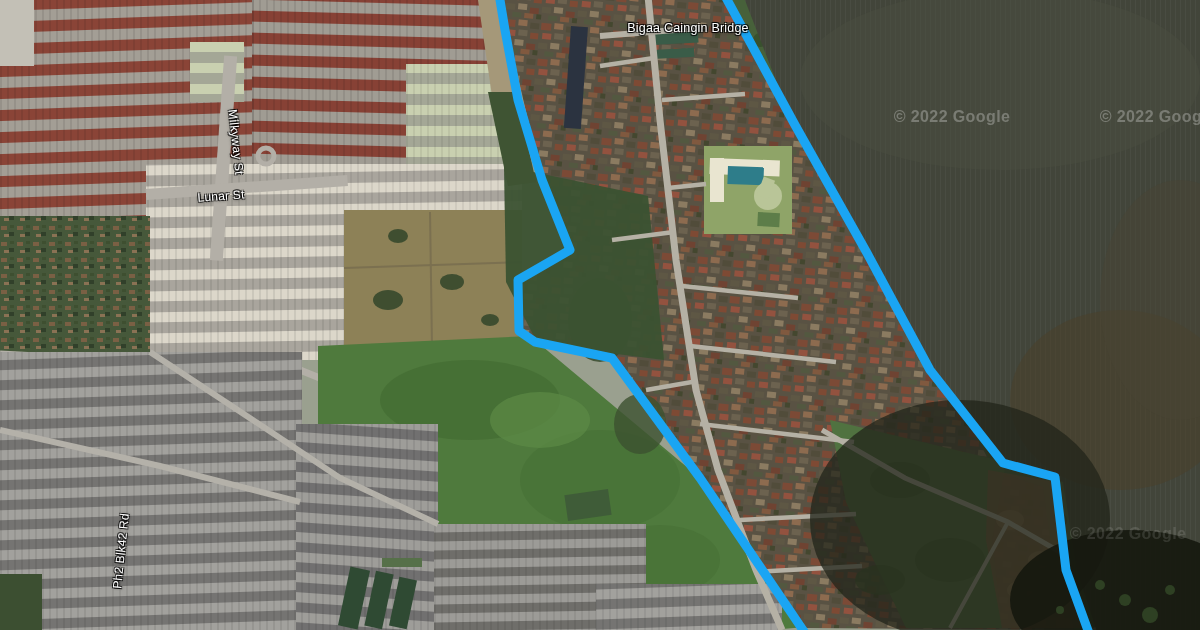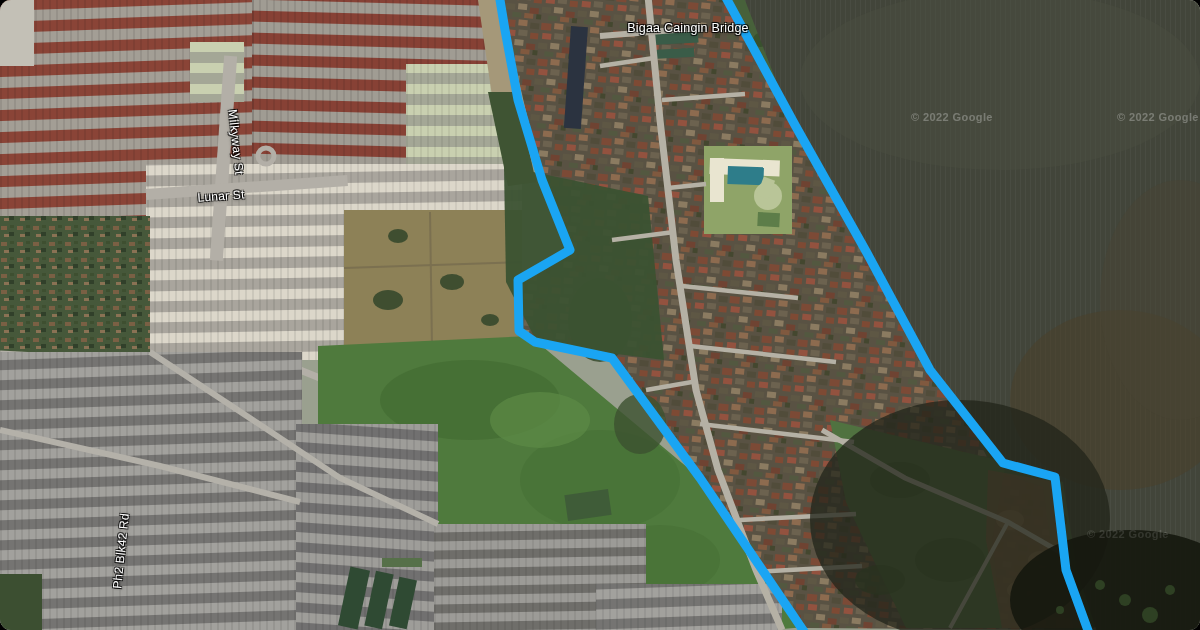--- a/index.html
+++ b/index.html
@@ -5,36 +5,36 @@
   :root{
     --c-boundary:#1aa5f3;
     --c-water:#42453a;
     --c-field:#4f7a3d;
     --c-roof_red:#8a4437;
     --c-label_text:#ffffff;
   }
   html,body{margin:0;padding:0;background:#000;}
   .stage{
     position:relative;width:1200px;height:630px;overflow:hidden;
-    font-family:"Liberation Sans",sans-serif;background:#9aa08f;border-radius:11px;
+    font-family:"Liberation Sans",sans-serif;background:#9aa08f;
   }
   .stage svg{position:absolute;left:0;top:0;display:block;}
   .map-label{
     position:absolute;color:var(--c-label_text);white-space:nowrap;
     font-size:12.5px;font-weight:500;letter-spacing:.2px;
     text-shadow:-1px -1px 0 rgba(0,0,0,.75),1px -1px 0 rgba(0,0,0,.75),
                 -1px 1px 0 rgba(0,0,0,.75),1px 1px 0 rgba(0,0,0,.75),
                 0 1px 3px rgba(0,0,0,.6);
     transform:translate(-50%,-50%);
   }
   .rot84{transform:translate(-50%,-50%) rotate(84deg);}
   .rotm4{transform:translate(-50%,-50%) rotate(-4deg);}
   .rotm84{transform:translate(-50%,-50%) rotate(-84deg);}
   .watermark{
-    position:absolute;color:rgba(255,255,255,.28);font-size:11px;font-weight:600;
+    position:absolute;color:rgba(255,255,255,.28);font-size:16px;font-weight:600;
     letter-spacing:.4px;white-space:nowrap;transform:translate(-50%,-50%);
   }
   .watermark.faint{color:rgba(255,255,255,.12);}
 </style>
 </head>
 <body>
 
 <div class="stage">
 
   <svg width="1200" height="630" viewBox="0 0 1200 630">

